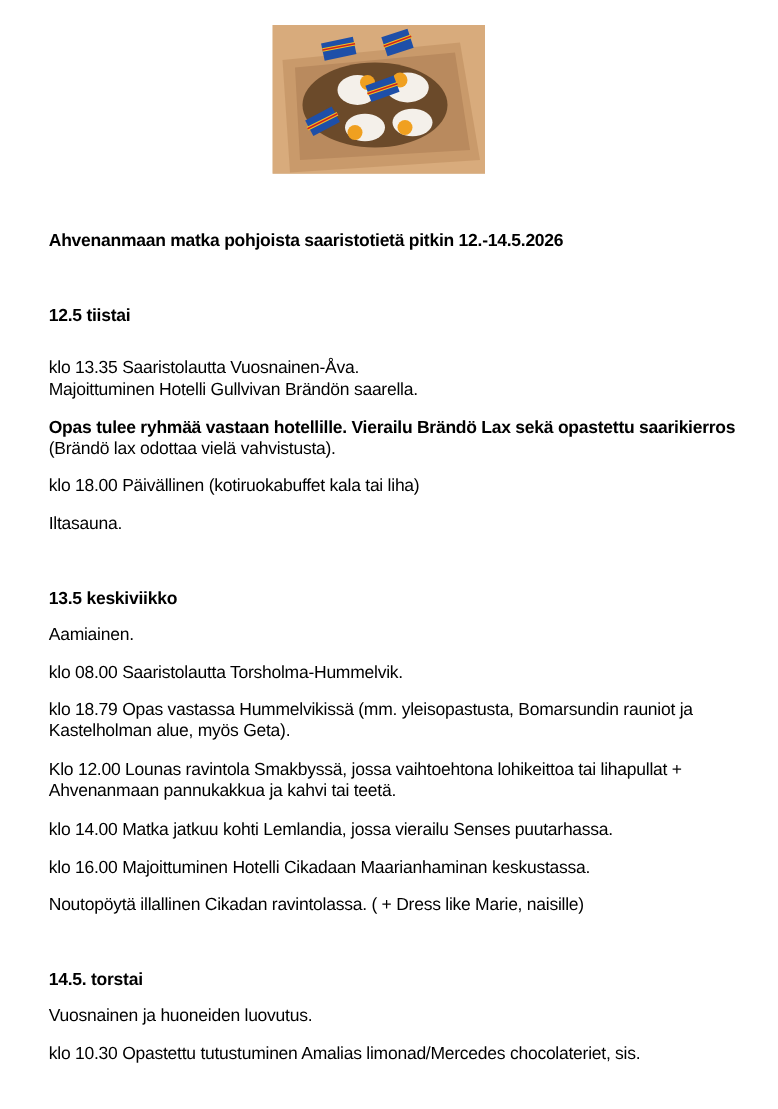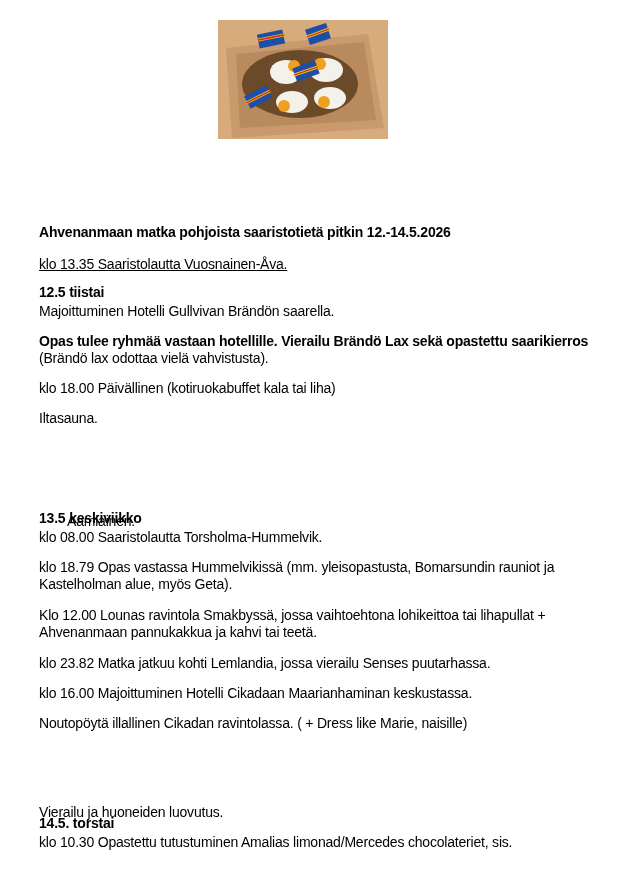--- a/index.html
+++ b/index.html
@@ -1,21 +1,21 @@
 <!DOCTYPE html>
 <html><head>
   <meta charset="utf-8">
   <style>
     html, body { margin: 0; padding: 0; background: #ffffff; }
     body { width: 622px; height: 887px; position: relative; overflow: hidden;
            font-family: "Liberation Sans", sans-serif; color: #000; }
     .photo { position: absolute; left: 218px; top: 20px; width: 170px; height: 119px; overflow: hidden; background: #d9b48a; }
     .photo svg { display: block; }
     .line { position: absolute; left: 39px; font-size: 14px; line-height: 17px; white-space: nowrap; letter-spacing: -0.2px; }
-    .bold { font-weight: bold; margin-top: 40px; }
+    .bold { font-weight: bold; }
   </style>
 </head>
 <body>
 
 <div class="photo">
   <svg width="170" height="119" viewBox="0 0 170 119">
     <rect width="170" height="119" fill="#d8ab7c"></rect>
     <polygon points="8,28 150,14 166,108 14,118" fill="#c99a6b"></polygon>
     <polygon points="18,34 146,22 158,100 22,108" fill="#b98a5e"></polygon>
     <ellipse cx="82" cy="64" rx="58" ry="34" fill="#6b4a2a"></ellipse>
@@ -40,33 +40,33 @@
       <line x1="76" y1="55" x2="100" y2="47" stroke="#d02020" stroke-width="1.3"></line>
       <line x1="28" y1="83" x2="52" y2="71" stroke="#f0c020" stroke-width="3"></line>
       <line x1="28" y1="83" x2="52" y2="71" stroke="#d02020" stroke-width="1.3"></line>
     </g>
   </svg>
 </div>
 
 <div class="line bold" style="top:184px;">Ahvenanmaan matka pohjoista saaristotietä pitkin 12.-14.5.2026</div>
 
 <div class="line bold" style="top:244px;">12.5 tiistai</div>
-<div class="line" style="top:256px;text-decoration:underline;">klo 13.35 Saaristolautta Vuosnainen-Åva.</div>
+<div class="line" style="top:285px;">klo 13.35 Saaristolautta Vuosnainen-Åva.</div>
 <div class="line" style="top:303px;">Majoittuminen Hotelli Gullvivan Brändön saarella.</div>
 <div class="line" style="top:333px;font-weight:bold;">Opas tulee ryhmää vastaan hotellille. Vierailu Brändö Lax sekä opastettu saarikierros</div>
 <div class="line" style="top:350px;text-align:center;">(Brändö lax  odottaa vielä vahvistusta).</div>
 <div class="line" style="top:380px;">klo 18.00 Päivällinen (kotiruokabuffet kala tai liha)</div>
 <div class="line" style="top:410px;">Iltasauna.</div>
 
 <div class="line bold" style="top:470px;">13.5 keskiviikko</div>
-<div class="line" style="top:513px;margin-left:28px;">Aamiainen.</div>
+<div class="line" style="top:499px;">Aamiainen.</div>
 <div class="line" style="top:529px;">klo 08.00 Saaristolautta Torsholma-Hummelvik.</div>
 <div class="line" style="top:559px;">klo 18.79 Opas vastassa Hummelvikissä (mm. yleisopastusta, Bomarsundin rauniot ja</div>
 <div class="line" style="top:576px;">Kastelholman  alue, myös Geta).</div>
 <div class="line" style="top:607px;">Klo 12.00 Lounas ravintola Smakbyssä, jossa vaihtoehtona lohikeittoa tai lihapullat +</div>
 <div class="line" style="top:624px;">Ahvenanmaan  pannukakkua ja kahvi tai teetä.</div>
-<div class="line" style="top:655px;">klo 23.82 Matka jatkuu kohti Lemlandia, jossa vierailu Senses puutarhassa.</div>
+<div class="line" style="top:655px;">klo 14.00 Matka jatkuu kohti Lemlandia, jossa vierailu Senses puutarhassa.</div>
 <div class="line" style="top:685px;">klo 16.00 Majoittuminen Hotelli Cikadaan Maarianhaminan keskustassa.</div>
 <div class="line" style="top:715px;">Noutopöytä illallinen Cikadan ravintolassa. ( + Dress like Marie, naisille)</div>
 
 <div class="line bold" style="top:775px;">14.5. torstai</div>
-<div class="line" style="top:804px;">Vierailu ja huoneiden luovutus.</div>
+<div class="line" style="top:804px;">Vuosnainen ja huoneiden luovutus.</div>
 <div class="line" style="top:834px;">klo 10.30 Opastettu tutustuminen Amalias limonad/Mercedes chocolateriet, sis.</div>
 
 </body></html>

